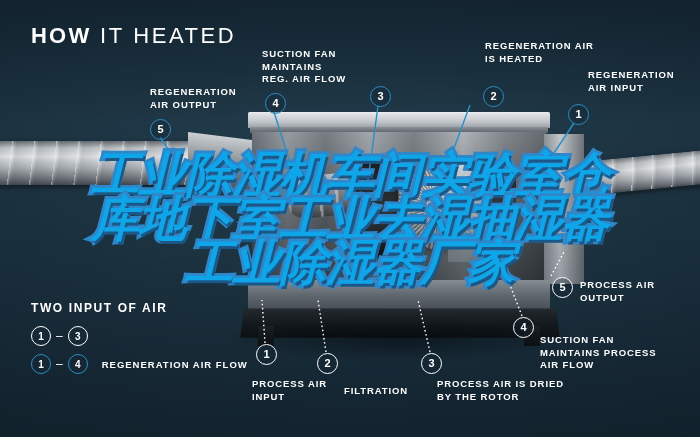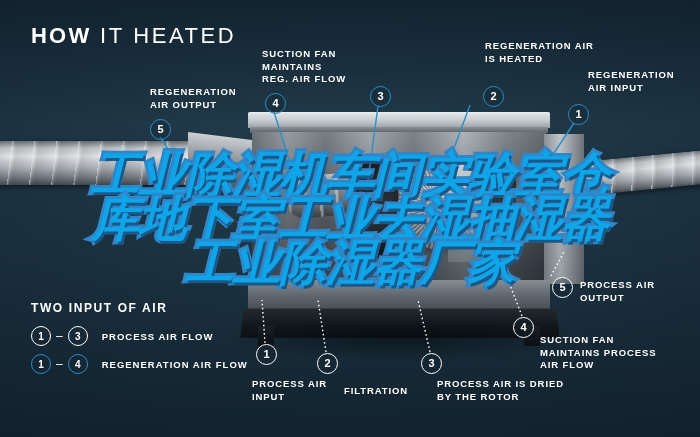--- a/index.html
+++ b/index.html
@@ -292,21 +292,20 @@
   <div class="cap" style="left:437px;top:378px">PROCESS AIR IS DRIED
 BY THE ROTOR</div>
 
   <div class="legend">
     <div class="legend-title">TWO INPUT OF AIR</div>
 
     <div class="legend-row">
       <div class="lg-circ">1</div>
       <div class="lg-dash">–</div>
       <div class="lg-circ">3</div>
-      <div class="lg-label">PROCESS AIR FLOW</div>
     </div>
 
     <div class="legend-row">
       <div class="lg-circ blue">1</div>
       <div class="lg-dash">–</div>
       <div class="lg-circ blue">4</div>
       <div class="lg-label">REGENERATION AIR FLOW</div>
     </div>
   </div>
 

